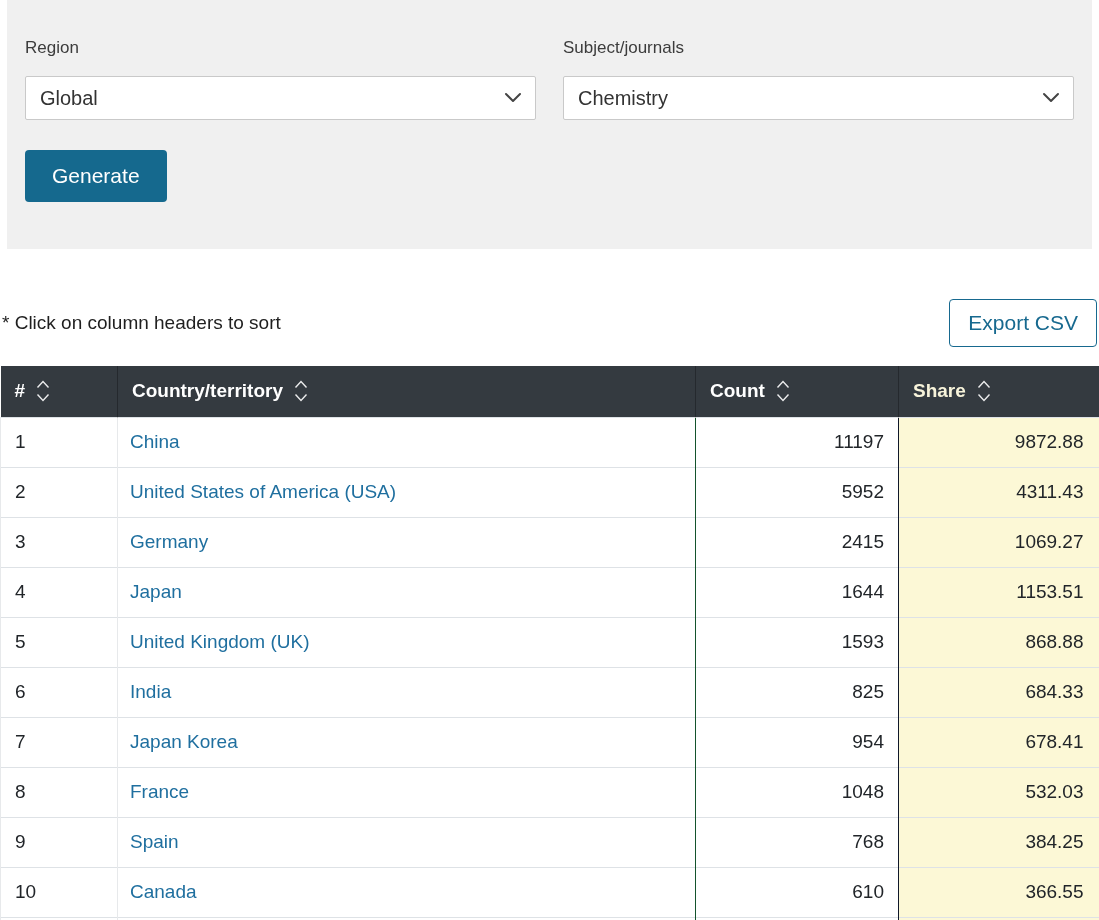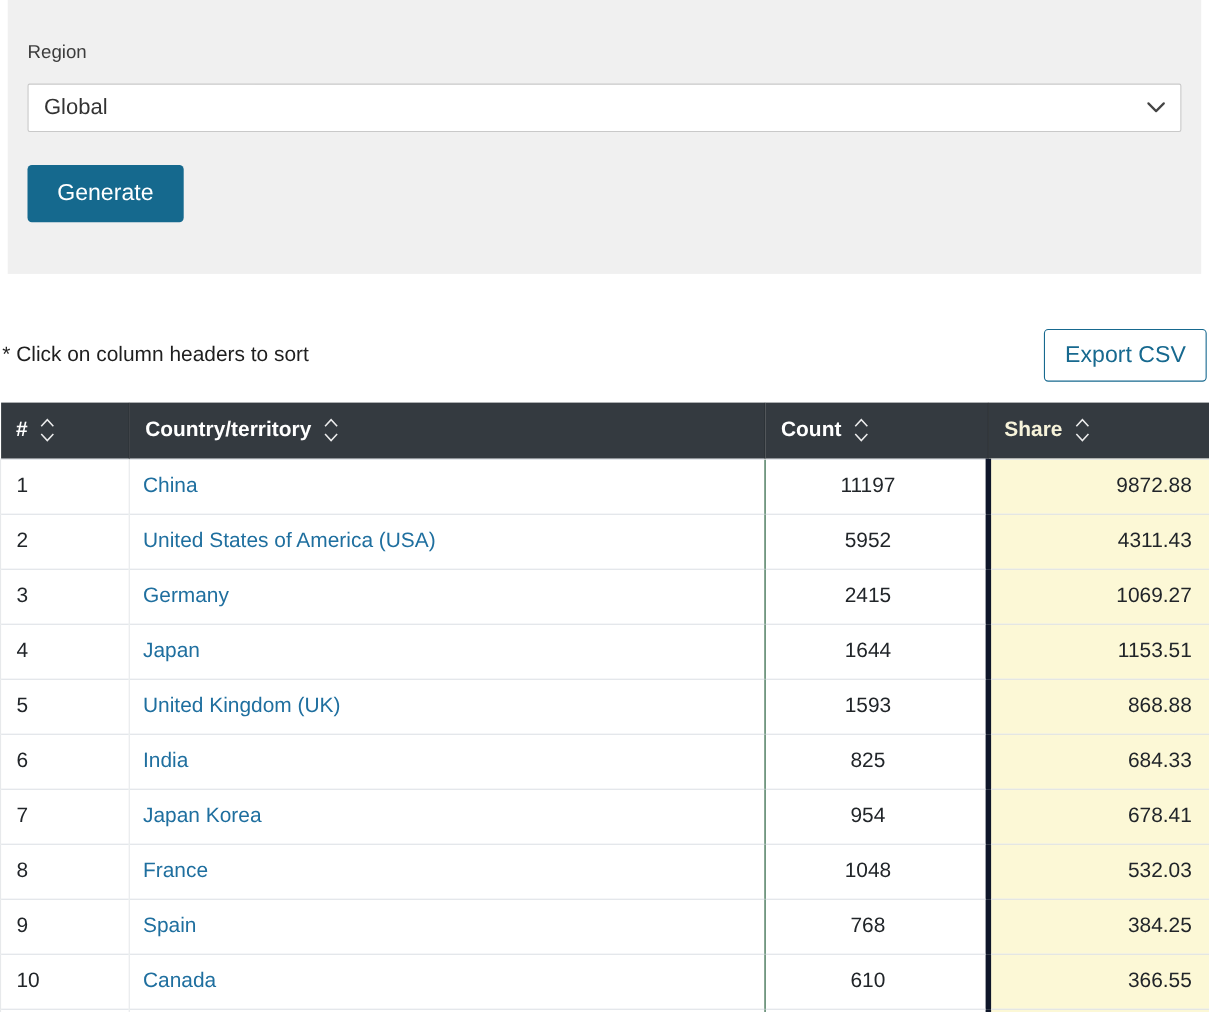--- a/index.html
+++ b/index.html
@@ -114,21 +114,21 @@
   tbody td {
     height: 50px;
     font-size: 19px;
     border-top: 1px solid #dee2e6;
     padding: 0;
     vertical-align: middle;
   }
   tbody tr td:first-child { border-left: 1px solid #e7e9eb; }
   .td-rank    { padding-left: 14px; color: #212529; border-right: 1px solid #e7e9eb; }
   .td-country { padding-left: 12px; border-right: 1px solid #14532d; }
-  .td-count   { text-align: center; padding-right: 14px; color: #212529; border-right: 5px solid #0f172a; }
+  .td-count   { text-align: right; padding-right: 14px; color: #212529; border-right: 1px solid #0f172a; }
   .td-share   { text-align: right; padding-right: 16px; background: #fcf8d6; color: #212529; }
   a.country-link { color: #1f6f9f; text-decoration: none; }
 </style>
 </head>
 <body>
 
 <div class="filter-panel">
   <div class="filter-row">
     <div class="field">
       <label class="field-label">Region</label>
@@ -136,20 +136,33 @@
         <select class="dropdown">
           <option>Global</option>
         </select>
         <span class="select-chevron">
           <svg width="18" height="12" viewBox="0 0 18 12">
               <polyline points="2,2 9,9 16,2" fill="none" stroke="#444" stroke-width="2" stroke-linecap="round" stroke-linejoin="round"></polyline>
             </svg>
         </span>
       </div>
     </div>
+    <div class="field">
+      <label class="field-label">Subject/journals</label>
+      <div class="select-wrap">
+        <select class="dropdown">
+          <option>Chemistry</option>
+        </select>
+        <span class="select-chevron">
+          <svg width="18" height="12" viewBox="0 0 18 12">
+              <polyline points="2,2 9,9 16,2" fill="none" stroke="#444" stroke-width="2" stroke-linecap="round" stroke-linejoin="round"></polyline>
+            </svg>
+        </span>
+      </div>
+    </div>
   </div>
   <button class="generate-btn">Generate</button>
 </div>
 
 <div class="note-row">
   <span class="sort-hint">* Click on column headers to sort</span>
   <button class="export-btn">Export CSV</button>
 </div>
 
 <table class="rank-table">

